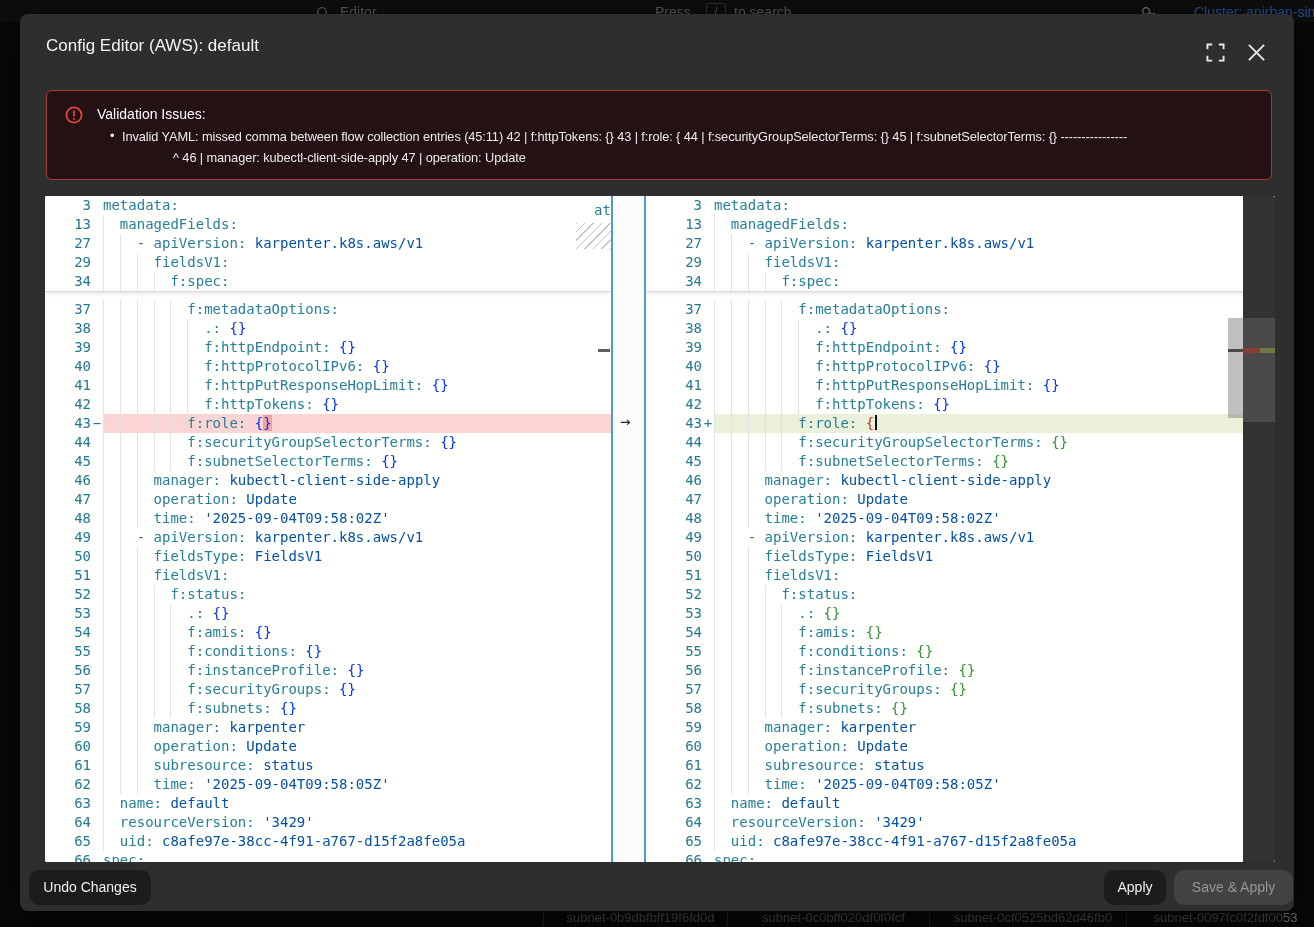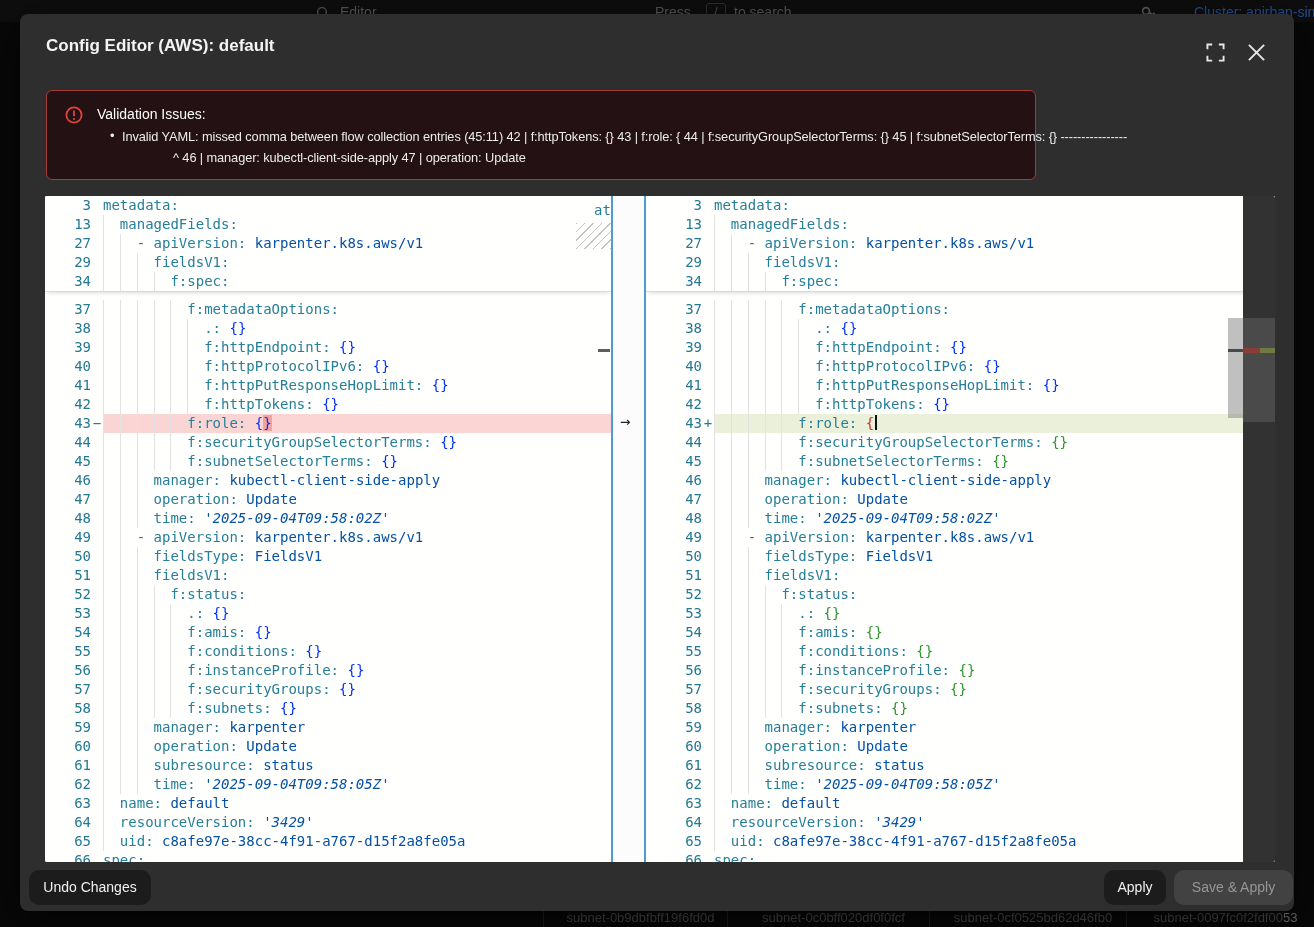--- a/index.html
+++ b/index.html
@@ -14,25 +14,25 @@
             color:#8f8f8f; font-size:11px; text-align:center; line-height:15px; }
   .bottomrow { position:absolute; left:0; top:905px; width:1314px; height:22px; z-index:1;text-align:center; }
   .bcell { position:absolute; top:2px; height:22px; border-left:1px solid #333; color:#7d7d7d;
            font-size:13px; padding:3px 0 0 10px; white-space:nowrap; overflow:hidden; }
   .btail { color:#bdbdbd; }
   .dim { position:absolute; inset:0; background:rgba(0,0,0,0.38); z-index:2; }
 
   
   .modal { position:absolute; left:20px; top:14px; width:1274px; height:897px; background:#2e2e2e;
            border-radius:8px; box-shadow:0 12px 48px rgba(0,0,0,.65); z-index:10; }
-  .m-title { position:absolute; left:26px; top:22px; font-size:17px; color:#f4f4f4;font-weight:bold; }
+  .m-title { position:absolute; left:26px; top:22px; font-size:17px; color:#f4f4f4; }
   .hbtn { position:absolute; top:29px; width:22px; height:22px; cursor:pointer; }
 
   
-  .banner { position:absolute; left:26px; top:76px; width:990px; height:90px;
+  .banner { position:absolute; left:26px; top:76px; width:1226px; height:90px;
             background:var(--banner_bg,#241113); border:1px solid var(--banner_border,#a63c33); border-radius:6px; }
   .b-title { position:absolute; left:50px; top:15px; font-size:14px; color:#fdfdfd; }
   .b-bullet { position:absolute; left:63px; top:37px; font-size:13px; color:#ececec; }
   .b-line { position:absolute; white-space:nowrap; overflow:hidden; font-size:12.8px; color:#ececec; letter-spacing:-0.1px; }
   .b-l1 { left:75px; top:38px; width:1140px; }
   .b-l2 { left:88px; top:59px; width:1100px;margin-left:38px; }
 
   
   .editor { position:absolute; left:25px; top:182px; width:1230px; height:666px; background:#fffffe;
             border-radius:2px; overflow:hidden; font:14px/19px "DejaVu Sans Mono", monospace; }
@@ -50,21 +50,21 @@
   .pane.right .gut { flex-basis:68px; }
   .num { width:46px; text-align:right; color:var(--line_number,#237893); }
   .pane.right .num { width:56px; }
   .sign { width:12px; text-align:center; color:var(--line_number,#237893); }
   .code { flex:1 1 auto; white-space:pre;
           background-image:repeating-linear-gradient(to right,#e2e2e2 0 1px,transparent 1px 2ch);
           background-repeat:no-repeat; background-position:0 0; }
   .row.del .code { background-color:var(--removed_line_bg,#fbd4d4); }
   .row.add .code { background-color:var(--added_line_bg,#eaf0da); }
   .t-k{color:var(--yaml_key,#267f99);} .t-v{color:var(--yaml_value,#0451a5);}
-  .t-s{color:var(--yaml_string,#0451a5);font-style:italic;} .t-b0{color:var(--bracket,#0431fa);}
+  .t-s{color:var(--yaml_string,#0451a5);} .t-b0{color:var(--bracket,#0431fa);}
   .t-b1{color:var(--bracket_alt,#319331);} .t-p{color:#35707e;} .t-d{color:#333;}
   .t-err{color:var(--bracket_error,#cd3131);}
   .dc{background:var(--removed_char_bg,#f0a3a3);}
   .cursor{display:inline-block;width:2px;height:15px;background:#111;vertical-align:-2px;margin-left:1px;}
 
   
   .clip-frag { position:absolute; left:549px; top:5px; color:var(--yaml_key,#267f99); }
   .hatch { position:absolute; left:531px; top:27px; width:35px; height:26px;
            background:repeating-linear-gradient(135deg, rgba(120,120,120,.45) 0 1px, transparent 1px 6px); }
   .lscroll { position:absolute; right:0; top:0; bottom:0; width:14px; }

